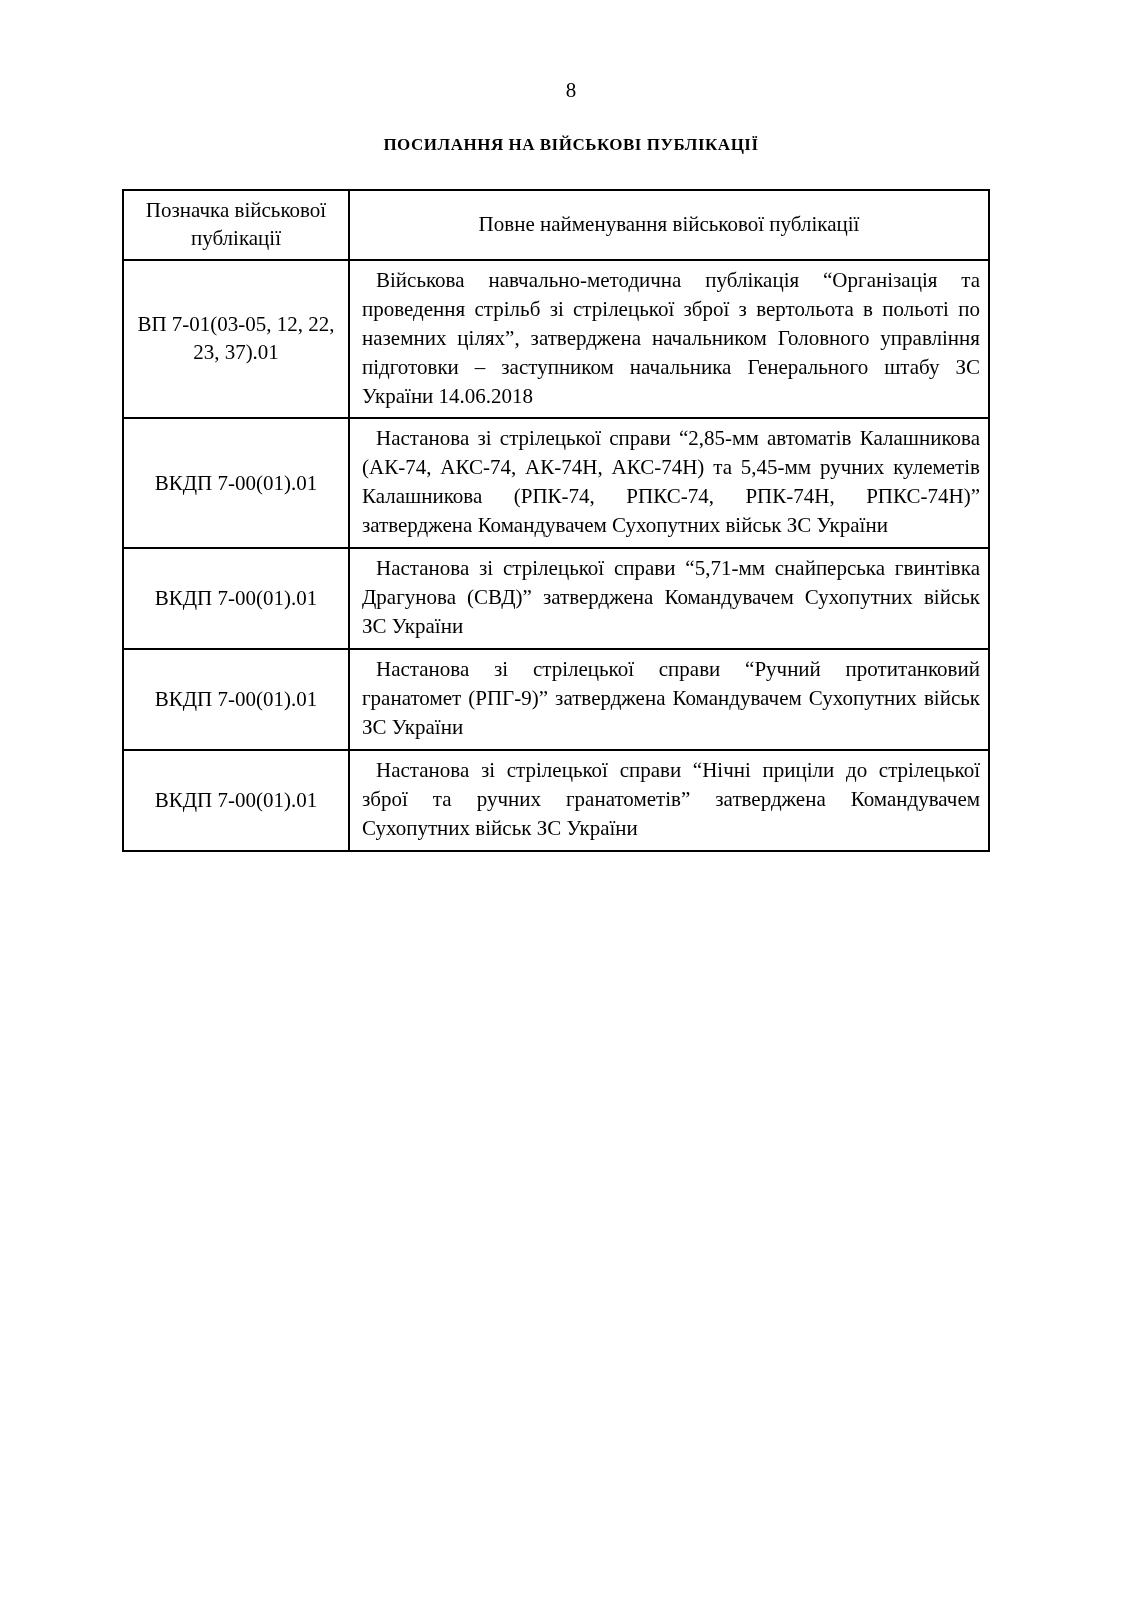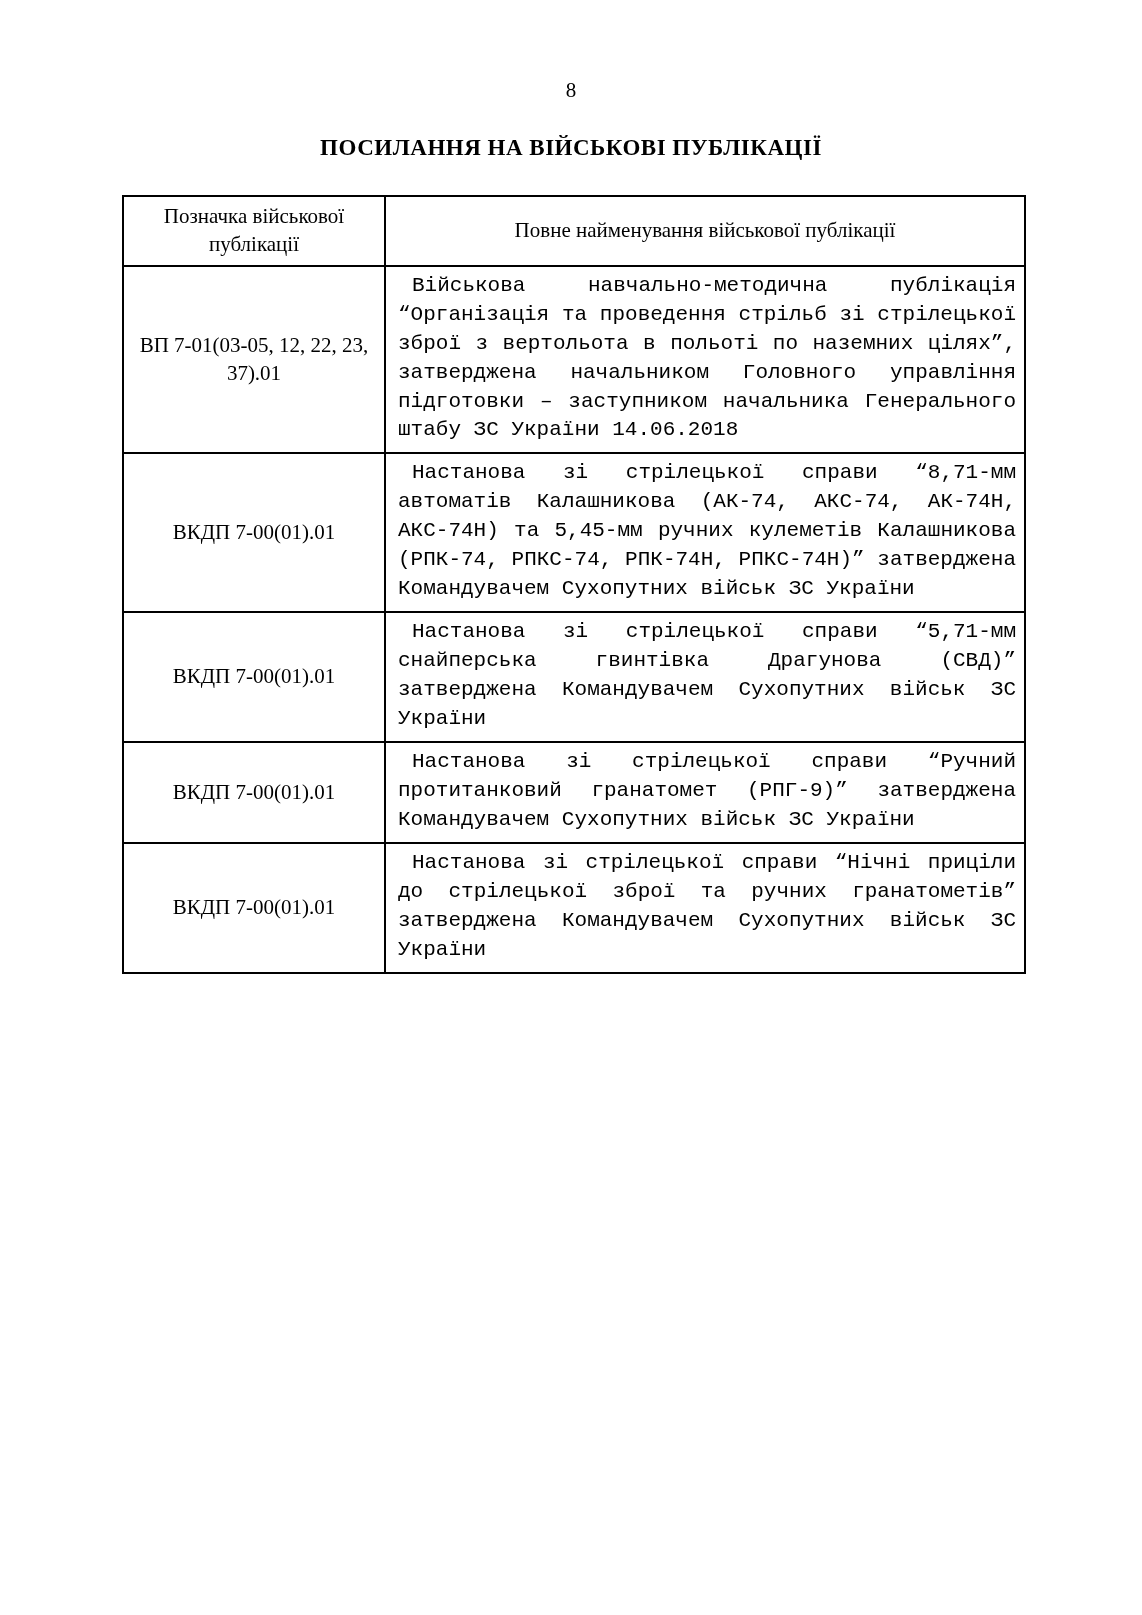--- a/index.html
+++ b/index.html
@@ -19,56 +19,55 @@
   }
   .page-number {
     text-align: center;
     padding-top: 78px;
     font-size: 21px;
     line-height: 1.2;
   }
   .doc-title {
     text-align: center;
     margin-top: 32px;
-    font-size: 23px;
+    font-size: 17px;
     font-weight: bold;
     letter-spacing: 0.5px;
   }
   .ref-table {
     border-collapse: collapse;
     table-layout: fixed;
     width: 864px;
     margin: 34px 0 0 122px;
     font-size: 21px;
   }
   .ref-table th,
   .ref-table td {
     border: 2px solid #000000;
     vertical-align: middle;
     box-sizing: border-box;
   }
-  .col-designation { width: 262px; }
+  .col-designation { width: 226px; }
   .col-fullname    { width: 640px; }
   .ref-table th {
     font-weight: normal;
     text-align: center;
     padding: 6px 10px;
     line-height: 1.32;
   }
   .cell-designation {
     text-align: center;
     padding: 16px 12px;
     line-height: 1.32;
   }
   .cell-fullname {
     text-align: justify;
     vertical-align: top;
     padding: 5px 8px 7px 12px;
     line-height: 1.38;
-    font-family: Liberation Mono, monospace;
   }
   .cell-fullname .para {
     text-indent: 14px;
   }
 </style>
 </head>
 <body>
 
 <div class="page">
 
@@ -86,21 +85,21 @@
     <tbody>
       <tr>
         <td class="cell-designation">ВП 7-01(03-05, 12, 22, 23, 37).01</td>
         <td class="cell-fullname">
           <div class="para">Військова навчально-методична публікація “Організація та проведення стрільб зі стрілецької зброї з вертольота в польоті по наземних цілях”, затверджена начальником Головного управління підготовки – заступником начальника Генерального штабу ЗС України 14.06.2018</div>
         </td>
       </tr>
       <tr>
         <td class="cell-designation">ВКДП 7-00(01).01</td>
         <td class="cell-fullname">
-          <div class="para">Настанова зі стрілецької справи “8,71-мм автоматів Калашникова (АК-74, АКС-74, АК-74Н, АКС-74Н) та 5,45-мм ручних кулеметів Калашникова (РПК-74, РПКС-74, РПК-74Н, РПКС-74Н)” затверджена Командувачем Сухопутних військ ЗС України</div>
+          <div class="para">Настанова зі стрілецької справи “2,85-мм автоматів Калашникова (АК-74, АКС-74, АК-74Н, АКС-74Н) та 5,45-мм ручних кулеметів Калашникова (РПК-74, РПКС-74, РПК-74Н, РПКС-74Н)” затверджена Командувачем Сухопутних військ ЗС України</div>
         </td>
       </tr>
       <tr>
         <td class="cell-designation">ВКДП 7-00(01).01</td>
         <td class="cell-fullname">
           <div class="para">Настанова зі стрілецької справи “5,71-мм снайперська гвинтівка Драгунова (СВД)” затверджена Командувачем Сухопутних військ ЗС України</div>
         </td>
       </tr>
       <tr>
         <td class="cell-designation">ВКДП 7-00(01).01</td>

